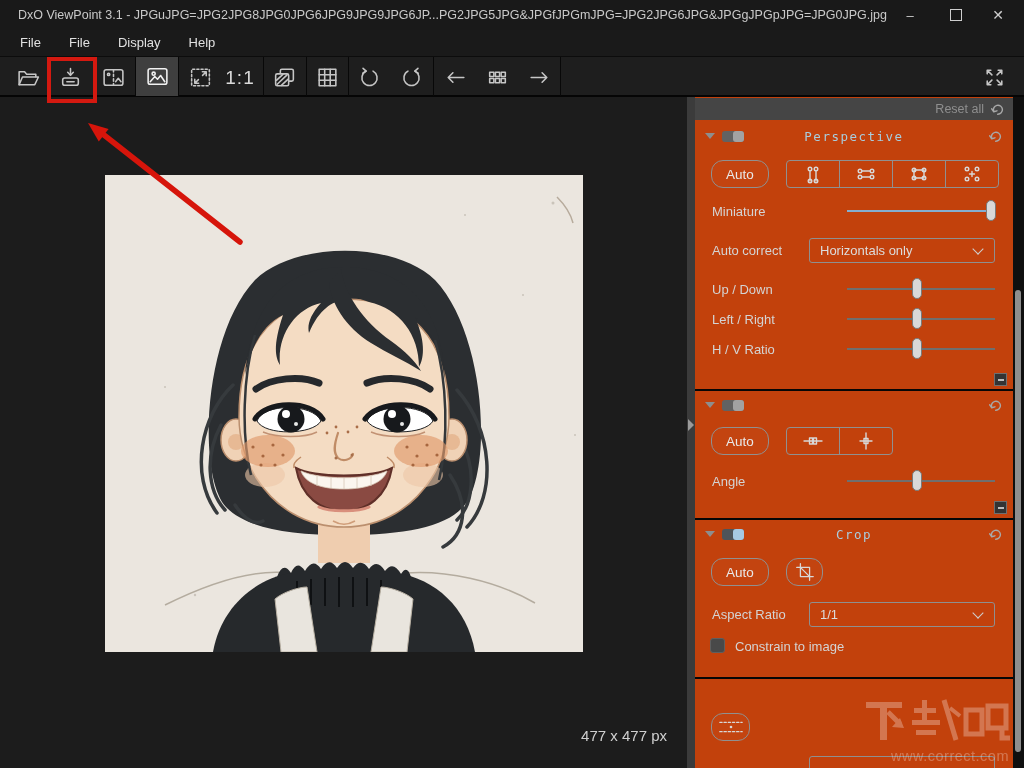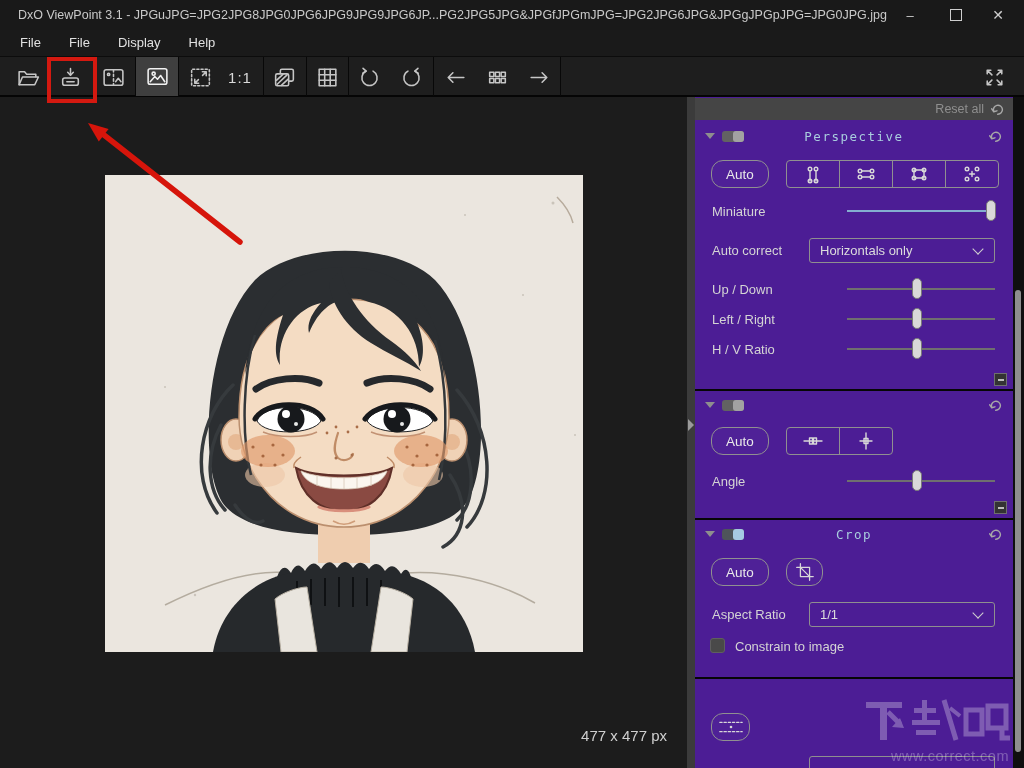--- a/index.html
+++ b/index.html
@@ -20,36 +20,36 @@
   .menu-item{color:#e0e0e0;font-size:13px;padding:0 14px;line-height:26px;}
   .menu-item:first-child{margin-left:6px;}
 
   
   #toolbar{position:absolute;left:0;top:56px;width:1024px;height:41px;background:#1e1e1e;border-top:1px solid #0c0c0c;border-bottom:2px solid #050505;box-sizing:border-box;}
   .tbtn{position:absolute;top:4px;width:36px;height:33px;display:flex;align-items:center;justify-content:center;}
   .tbtn svg{stroke:#c6c6c6;fill:none;stroke-width:1.5;stroke-linecap:round;stroke-linejoin:round;}
   .tbtn.active{top:0;height:39px;width:42px;background:#3f3f3f;}
   .tbtn.active svg{stroke:#f2f2f2;}
   .tsep{position:absolute;top:0;width:1px;height:39px;background:#080808;}
-  #zoom-ratio{font-size:15px;color:#dadada;letter-spacing:1px;}
+  #zoom-ratio{font-size:19px;color:#dadada;letter-spacing:1px;}
   #redbox{position:absolute;left:47px;top:57px;width:50px;height:46px;border:4px solid #d41910;box-sizing:border-box;z-index:50;}
 
   
   #main{position:absolute;left:0;top:97px;width:1024px;height:671px;}
   #canvas{position:absolute;left:0;top:0;width:687px;height:671px;background:#1c1c1c;}
   #artwork{position:absolute;left:105px;top:78px;width:478px;height:477px;}
   #status-dim{position:absolute;right:20px;top:630px;font-size:15px;color:#cfcfcf;}
   #arrow-overlay{position:absolute;left:0;top:0;width:1024px;height:768px;pointer-events:none;z-index:60;}
 
   
   #divider{position:absolute;left:687px;top:0;width:8px;height:671px;background:#3b3b3b;}
   #divider-handle{position:absolute;left:1px;top:322px;width:0;height:0;border-top:6px solid transparent;border-bottom:6px solid transparent;border-left:6px solid #9a9a9a;}
 
   
-  #panel{position:absolute;left:695px;top:0;width:318px;height:671px;background:#4c1d95;}
+  #panel{position:absolute;left:695px;top:0;width:318px;height:671px;background:#c2410c;}
   #resetbar{position:absolute;left:0;top:1px;width:318px;height:22px;background:#454545;display:flex;align-items:center;justify-content:flex-end;padding-right:8px;box-sizing:border-box;color:#8f8f8f;}
   #resetbar .lbl{font-size:12.5px;margin-right:6px;}
   .undo{width:15px;height:15px;color:#a8a8a8;}
   .sec-head{position:absolute;left:0;width:318px;height:18px;}
   .caret{position:absolute;left:10px;top:5px;width:0;height:0;border-left:5px solid transparent;border-right:5px solid transparent;border-top:6px solid #8e8e8e;}
   .toggle{position:absolute;left:27px;top:3px;width:22px;height:11px;border-radius:3px;background:#626262;}
   .toggle .knob{position:absolute;top:0;width:11px;height:11px;border-radius:3px;background:#a2a2a2;}
   .toggle.on .knob{right:0;}
   .toggle.off .knob{left:0;}
   .toggle.blue{background:#4e545a;}

